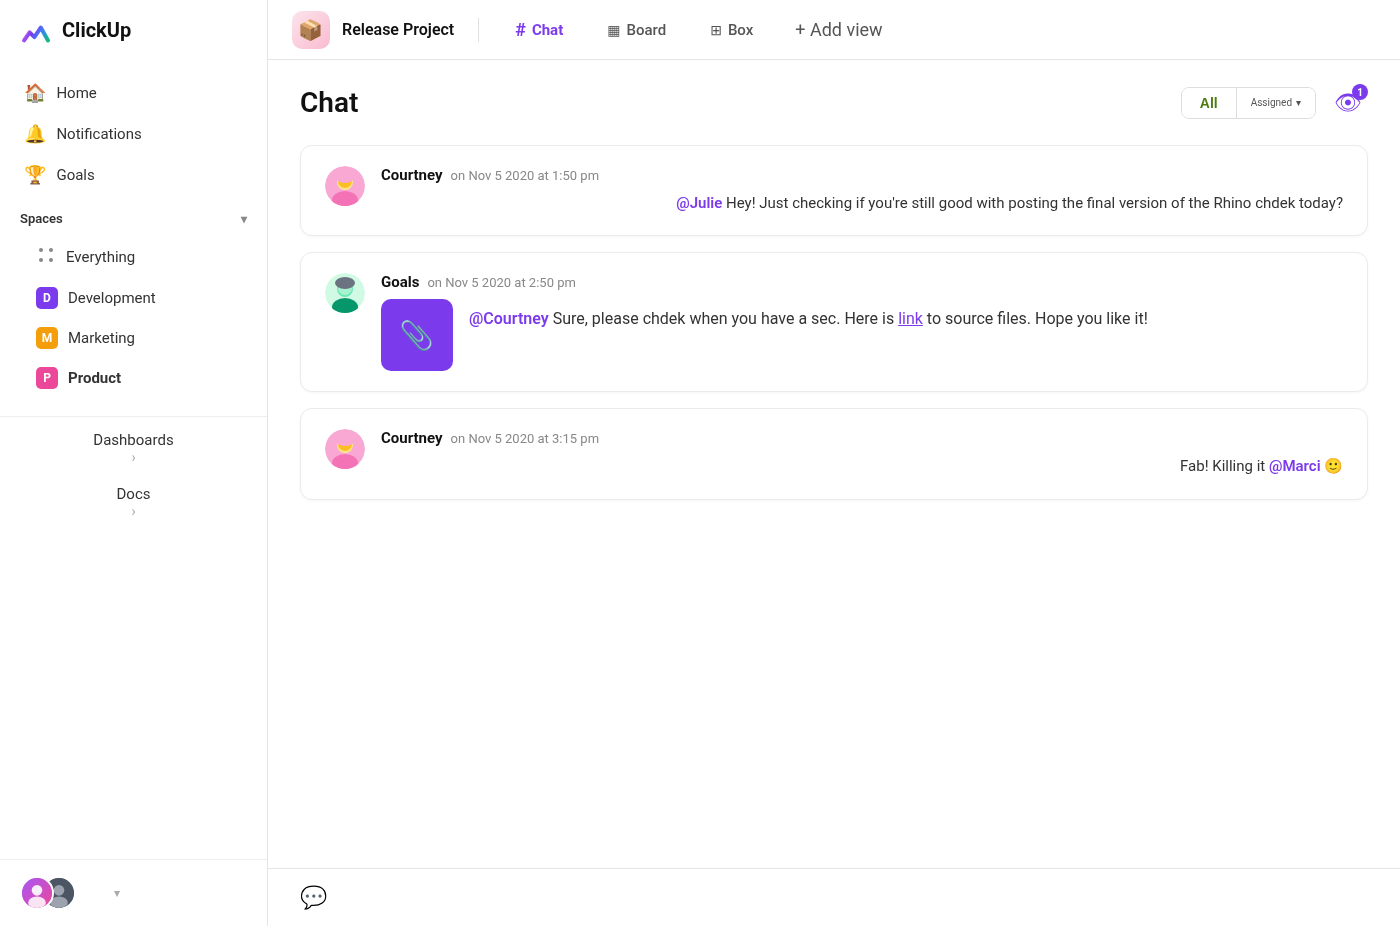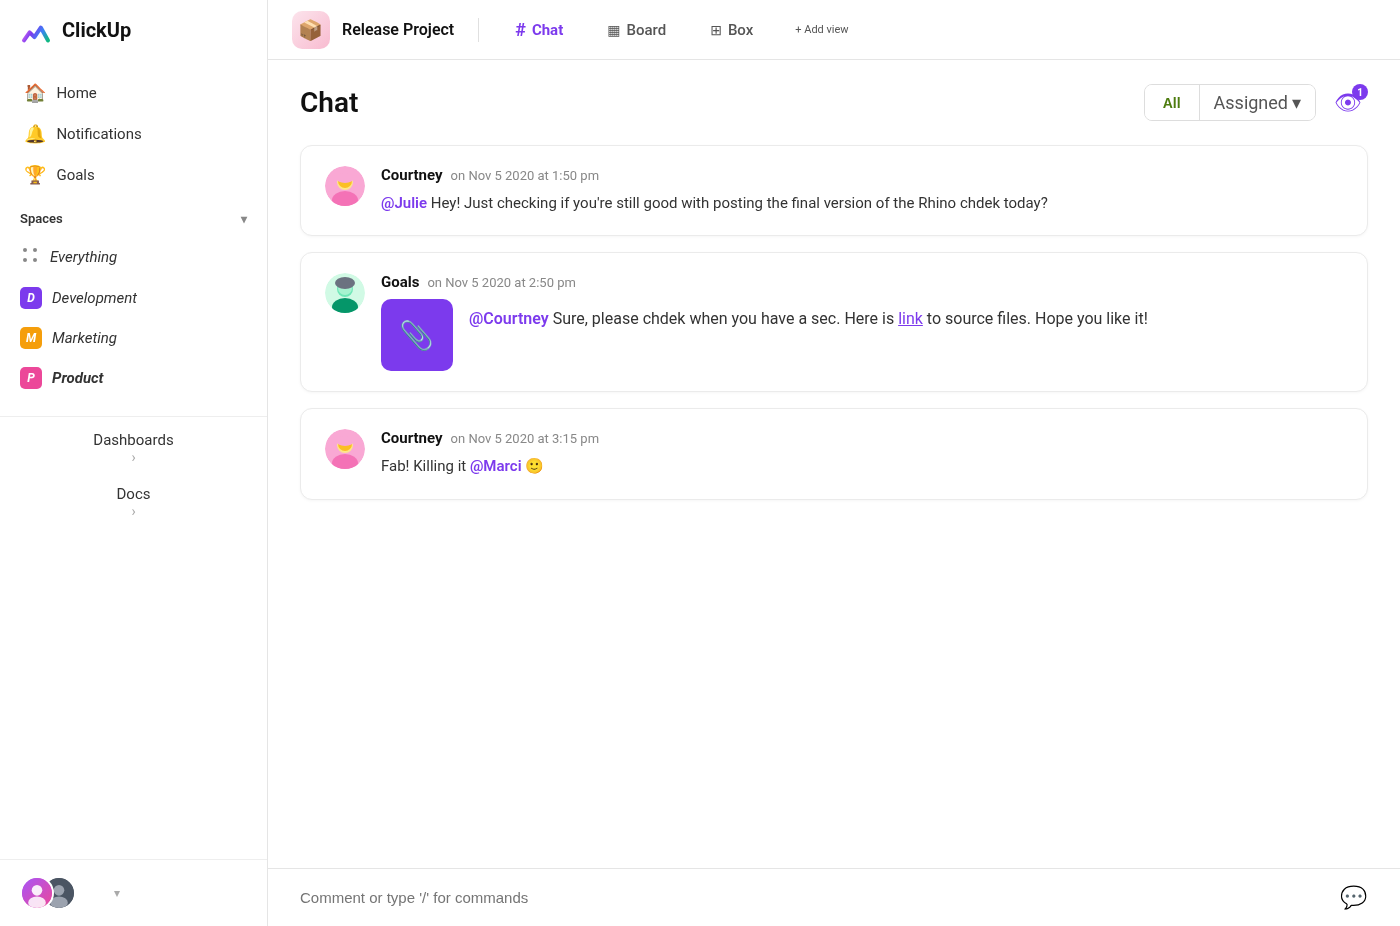--- a/index.html
+++ b/index.html
@@ -49,21 +49,21 @@
       display: flex;
       align-items: center;
       justify-content: space-between;
       padding: 12px 20px 8px 20px;
       font-size: 13px;
       font-weight: 600;
       color: #333;
       cursor: pointer;
     }
     .sidebar-section-header .chevron { font-size: 12px; color: #888; }
-    .spaces-list { padding: 2px 8px; font-style: italic; }
+    .spaces-list { padding: 2px 24px; }
     .space-item {
       display: flex;
       align-items: center;
       gap: 10px;
       padding: 9px 12px;
       border-radius: 6px;
       cursor: pointer;
       color: #333;
       font-size: 15px;
     }
@@ -180,21 +180,21 @@
       color: #7c3aed;
       font-weight: 700;
     }
     .topbar-tab .tab-icon { font-size: 14px; }
     .tab-hash { color: #7c3aed; font-size: 18px; font-weight: 700; }
     .add-view-btn {
       display: flex;
       align-items: flex-end;
       gap: 5px;
       color: #555;
-      font-size: 11px;
+      font-size: 18px;
       cursor: pointer;
       padding: 6px 10px;
       border-radius: 6px;
     }
 
     
     .content {
       flex: 1;
       display: flex;
       flex-direction: column;
@@ -239,21 +239,21 @@
       color: #4d7c0f;
       font-weight: 600;
       border-right: 1px solid #ddd;
     }
     .filter-tab-dropdown {
       display: flex;
       align-items: center;
       gap: 4px;
       padding: 7px 14px;
       cursor: pointer;
-      font-size: 18px;
+      font-size: 10px;
       color: #555;
       background: #fff;
     }
     .eye-btn {
       position: relative;
       cursor: pointer;
       padding: 6px;
     }
     .eye-icon { font-size: 22px; color: #7c3aed; }
     .eye-badge {
@@ -293,21 +293,21 @@
     .msg-avatar {
       width: 40px;
       height: 40px;
       border-radius: 50%;
       flex-shrink: 0;
       overflow: hidden;
       display: flex;
       align-items: center;
       justify-content: center;
     }
-    .msg-body { flex: 1; }
+    .msg-body { flex: 1; text-align: right; }
     .msg-header { display: flex; align-items: baseline; gap: 8px; margin-bottom: 8px; }
     .msg-author { font-size: 15px; font-weight: 700; color: #111; }
     .msg-time { font-size: 13px; color: #888; }
     .msg-text { font-size: 15px; color: #333; line-height: 1.55; }
     .mention { color: #7c3aed; font-weight: 600; }
     .link { color: #7c3aed; text-decoration: underline; cursor: pointer; }
     .msg-attachment {
       display: flex;
       align-items: flex-start;
       gap: 16px;
@@ -571,17 +571,16 @@
             <span>Fab! Killing it </span>
             <span class="mention">@Marci</span>
             <span> 🙂</span>
           </div>
         </div>
       </div>
 
     </div>
 
     <div class="comment-bar">
-      <input class="comment-input" type="text" placeholder="Comment or type '/' for commands" style="">
       <span class="comment-icon">💬</span>
     </div>
   </div>
 </main>
 
 </body></html>

